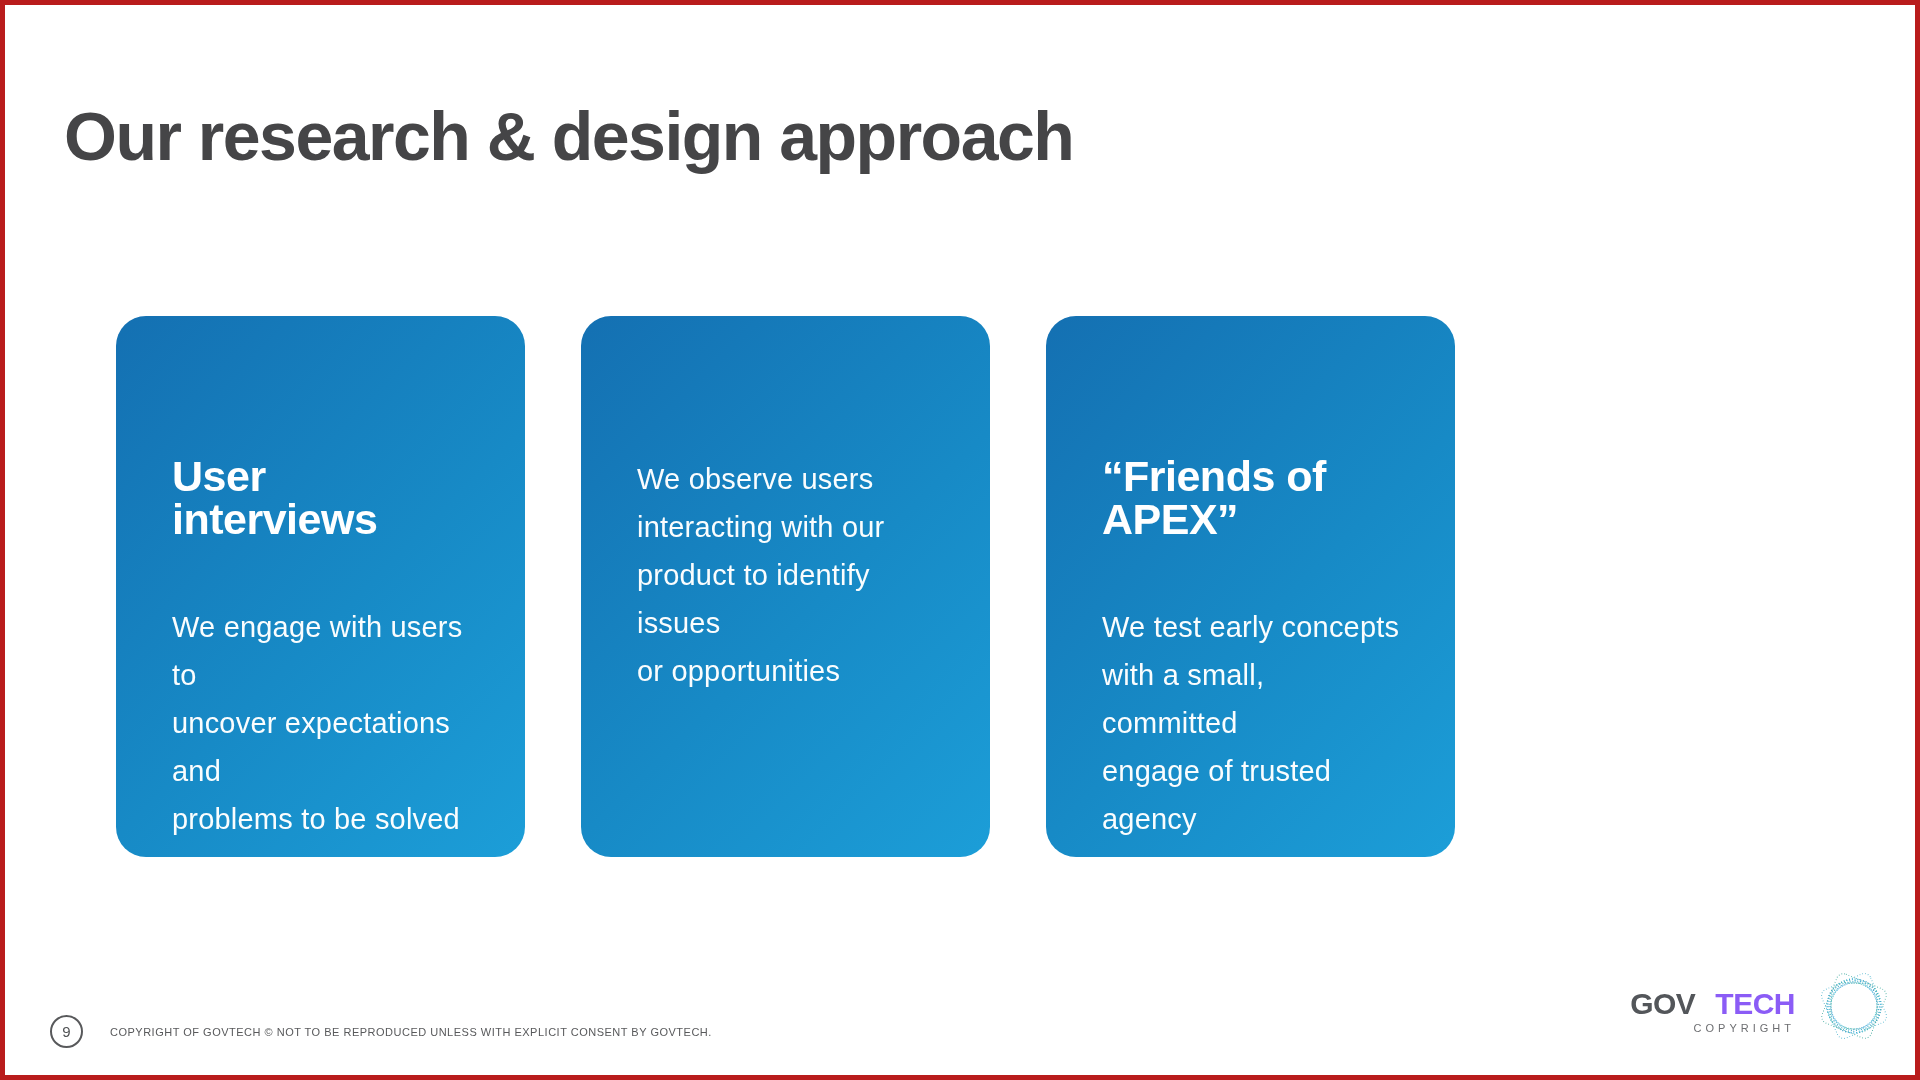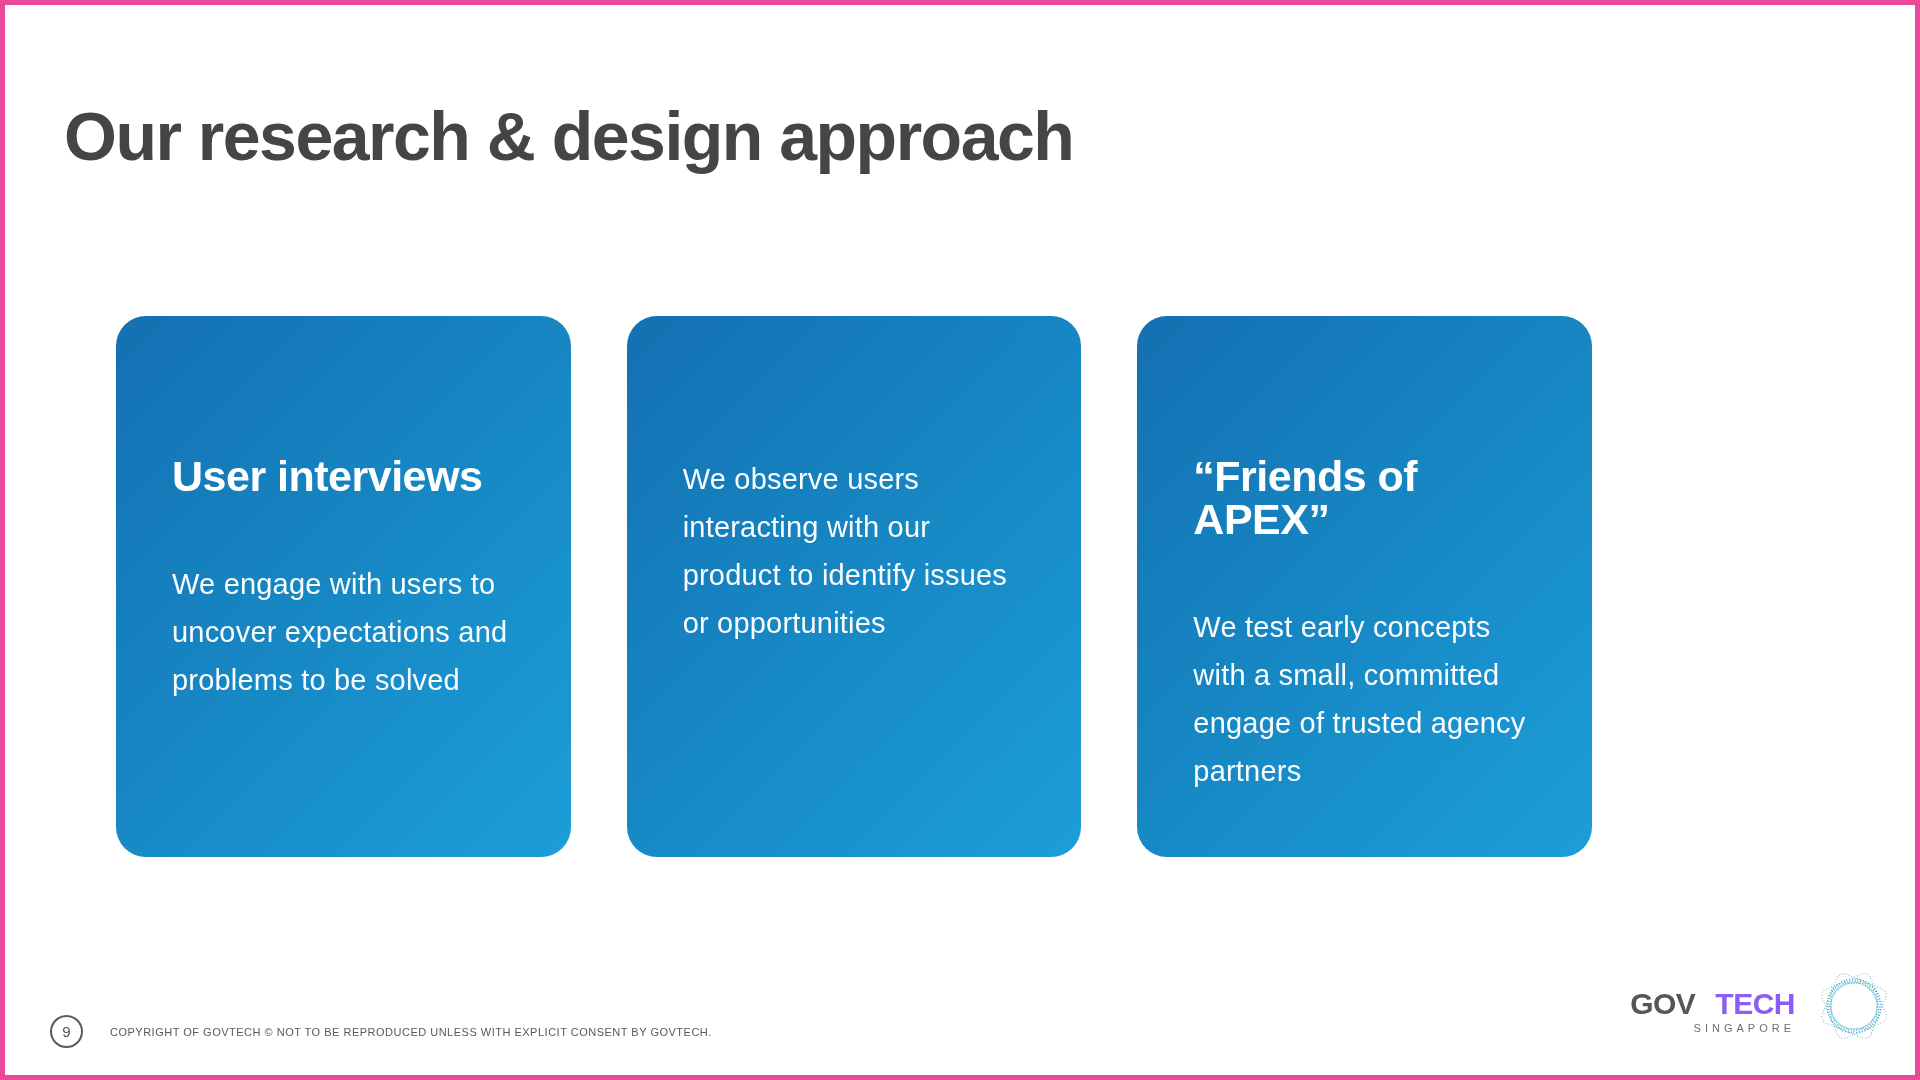--- a/index.html
+++ b/index.html
@@ -1,32 +1,32 @@
 <!DOCTYPE html>
 <html><head>
 <meta charset="utf-8">
 <style>
   html, body { margin:0; padding:0; background:#e8e8e8; }
   * { box-sizing:border-box; }
   .slide {
     position:relative;
     width:1920px; height:1080px;
     background:#ffffff;
-    border:5px solid #ec4899;
+    border:5px solid #b91c1c;
     overflow:hidden;
     font-family:"Liberation Sans","DejaVu Sans",sans-serif;
   }
   .title {
     position:absolute; left:59px; top:48px;
     font-size:68px; font-weight:700; letter-spacing:-1.5px;
     color:#454547; line-height:1.1;
   }
   .cards {
     position:absolute; left:111px; top:311px;
-    width:1476px; height:541px;
+    width:1339px; height:541px;
     display:flex; gap:56px;
   }
   .card {
     position:relative;
     flex:1; height:541px;
     border-radius:30px;
     background:linear-gradient(135deg,#1470b2 0%,#178ac6 55%,#1c9ed8 100%);
     padding:139px 50px 0 56px;
     color:#ffffff;
   }
@@ -110,21 +110,21 @@
   </div>
 
   <div class="page-badge">
     <span>9</span>
   </div>
 
   <div class="copyright">COPYRIGHT OF GOVTECH © NOT TO BE REPRODUCED UNLESS WITH EXPLICIT CONSENT BY GOVTECH.</div>
 
   <div class="logo-text">
     <div class="logo-wordmark"><span class="logo-gov">GOV</span><span class="logo-tech">TECH</span></div>
-    <div class="logo-sub">SINGAPORE</div>
+    <div class="logo-sub">COPYRIGHT</div>
   </div>
 
   <svg class="logo-mark" viewBox="0 0 100 100" fill="none" xmlns="http://www.w3.org/2000/svg">
     <g stroke-width="1.1" stroke-dasharray="0.8 2.4" fill="none">
       <rect x="24" y="24" width="52" height="52" rx="14" stroke="#2ea99b" transform="rotate(4 50 50)"></rect>
       <rect x="24" y="24" width="52" height="52" rx="14" stroke="#2fadb0" transform="rotate(16 50 50)"></rect>
       <rect x="24" y="24" width="52" height="52" rx="14" stroke="#35b0c4" transform="rotate(28 50 50)"></rect>
       <rect x="24" y="24" width="52" height="52" rx="14" stroke="#3bb2d6" transform="rotate(40 50 50)"></rect>
       <rect x="24" y="24" width="52" height="52" rx="14" stroke="#41b0e2" transform="rotate(52 50 50)"></rect>
       <rect x="24" y="24" width="52" height="52" rx="14" stroke="#2f9ed1" transform="rotate(64 50 50)"></rect>

